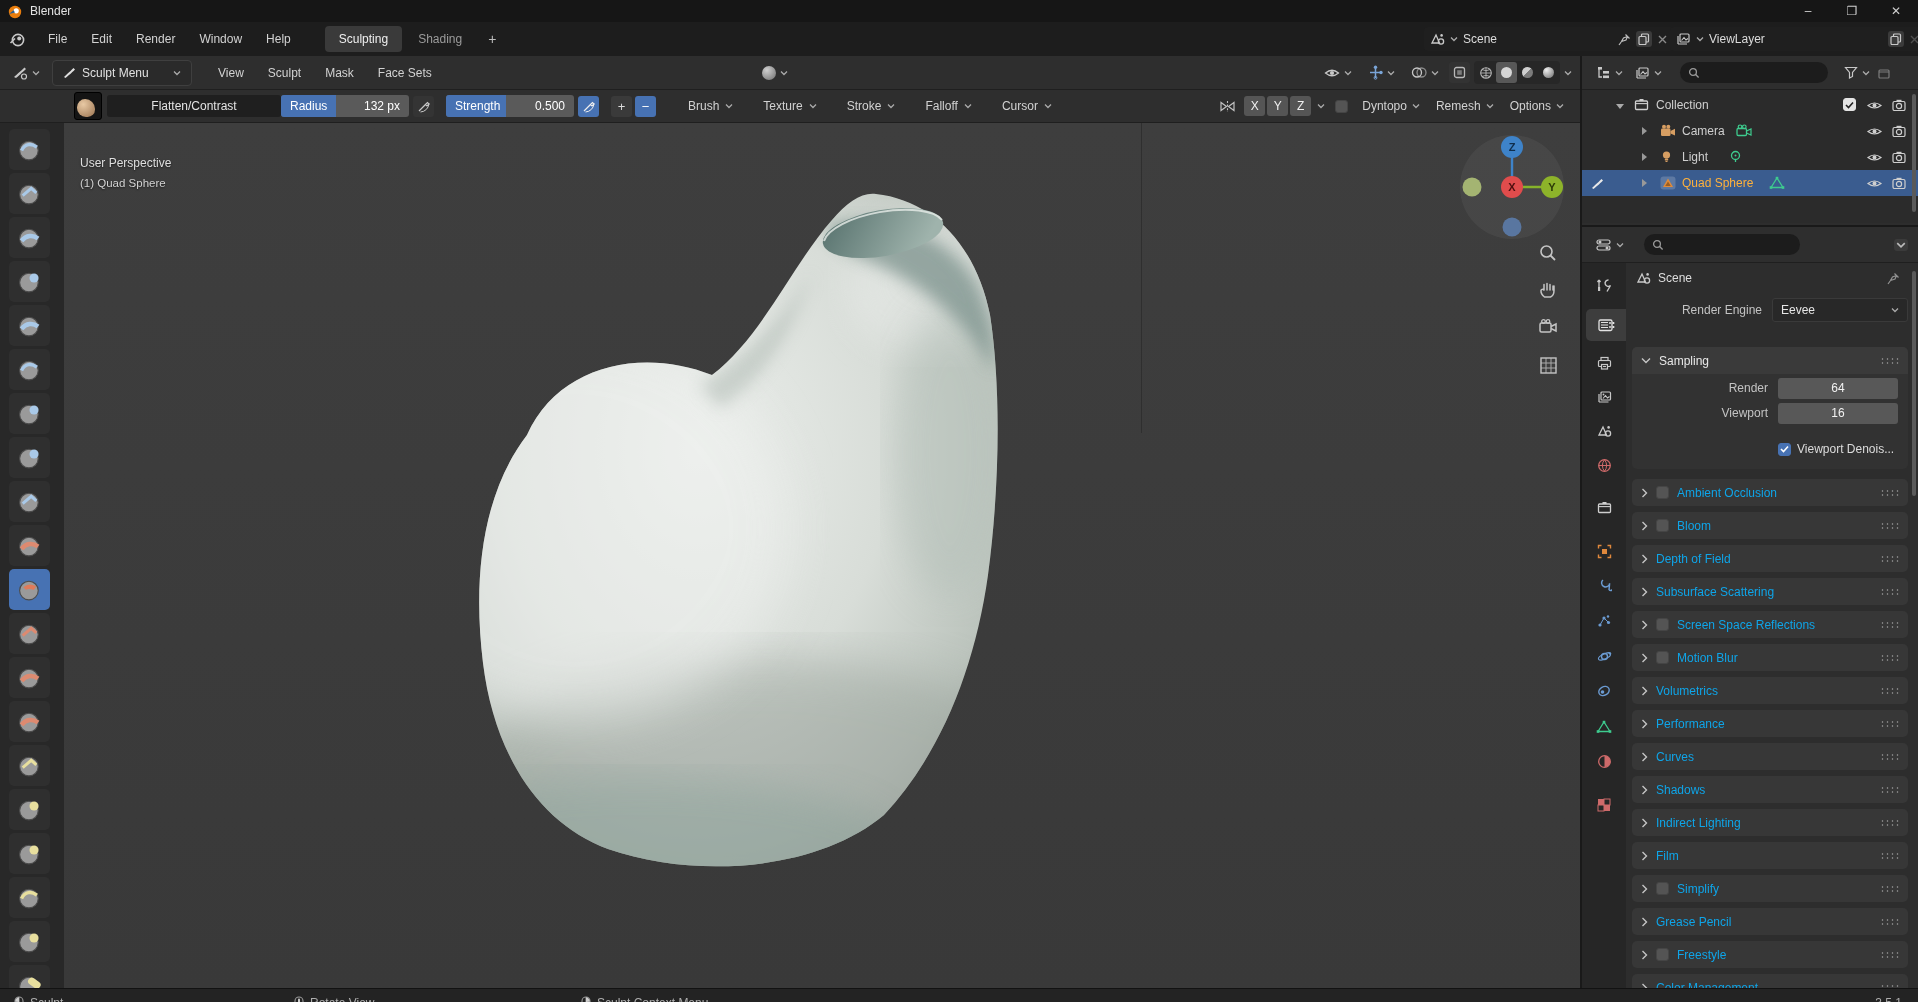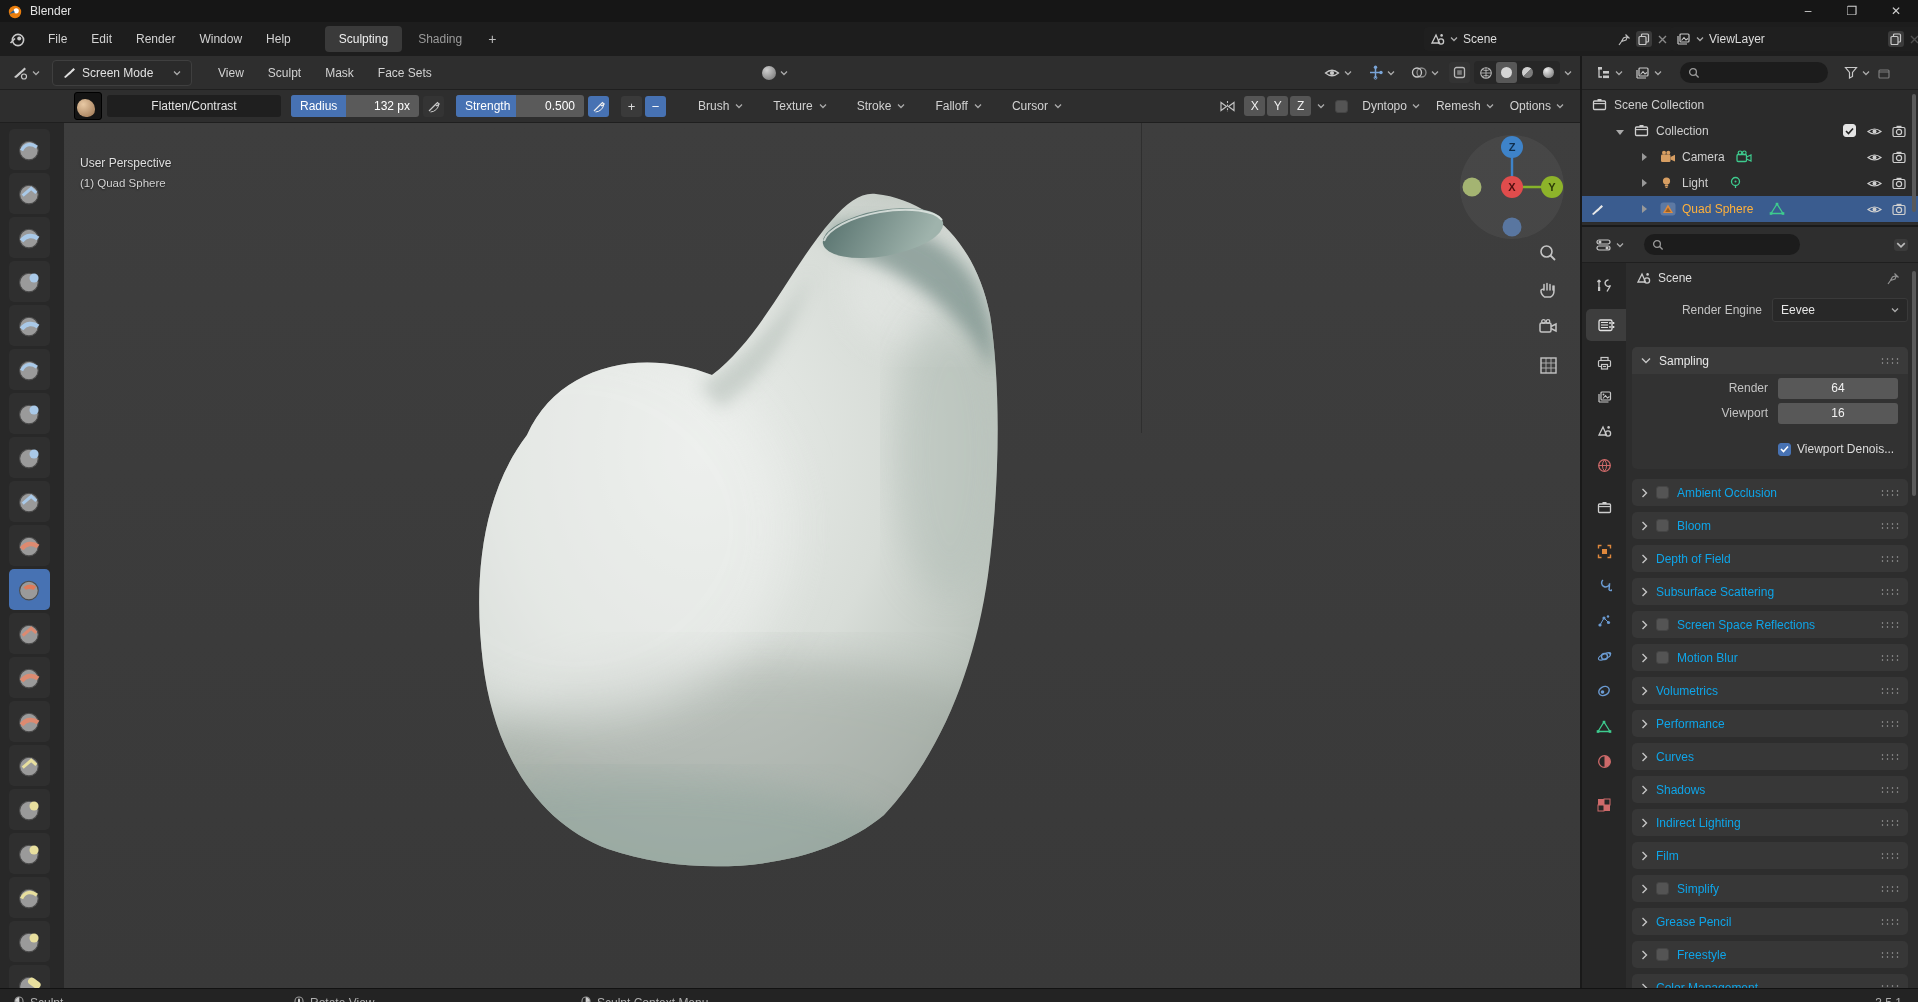--- a/index.html
+++ b/index.html
@@ -184,21 +184,21 @@
         <circle cx="12" cy="11.5" r="2.5" fill="none" stroke="#c8c8c8" stroke-width="1.2"></circle>
       </svg>
     <svg class="caret" viewBox="0 0 8 6">
         <path d="M1 1.5 L4 4.5 L7 1.5" stroke="#aaa" stroke-width="1.3" fill="none"></path>
       </svg>
   </div>
   <div class="pill" style="margin-left:6px;width:118px">
     <svg width="13" height="13" viewBox="0 0 13 13">
         <path d="M1 11 C4 8 6 6.5 10.5 2 L12 3.5 C8 7.5 6 9 2.5 12 Z" fill="#ddd"></path>
       </svg>
-    <span>Screen Mode</span>
+    <span>Sculpt Menu</span>
     <svg class="caret" style="margin-left:auto" viewBox="0 0 8 6">
         <path d="M1 1.5 L4 4.5 L7 1.5" stroke="#aaa" stroke-width="1.3" fill="none"></path>
       </svg>
   </div>
   <div id="vp-menus" style="display:flex;margin-left:14px">
       <div class="hmenu">View</div>
       <div class="hmenu">Sculpt</div>
       <div class="hmenu">Mask</div>
       <div class="hmenu">Face Sets</div>
     </div>
@@ -266,21 +266,21 @@
     <svg class="caret" viewBox="0 0 8 6">
         <path d="M1 1.5 L4 4.5 L7 1.5" stroke="#aaa" stroke-width="1.3" fill="none"></path>
       </svg>
   </div>
 </div>
 
 <div id="tool-header" class="abs">
   <div class="brush-thumb" style="margin-left:74px"></div>
   <div class="txt-field" style="width:174px;margin-left:5px">Flatten/Contrast</div>
 
-  <div class="slider" style="margin-left:10px">
+  <div class="slider" style="">
     <span class="fill" style="width:43%"></span>
     <span class="lab">Radius</span>
     <span class="val">132 px</span>
   </div>
   <div class="sq-btn" style="margin-left:4px;background:#343434">
     <svg width="13" height="13" viewBox="0 0 13 13">
         <path d="M2 11 L8.5 4.5 M8.5 4.5 l2-2 1.5 1.5-2 2 Z" stroke="#c9c9c9" stroke-width="1.2" fill="none"></path>
         <path d="M3.5 12 a9 9 0 0 0 8.5-8.5" stroke="#c9c9c9" stroke-width="1" fill="none"></path>
       </svg>
   </div>
@@ -635,30 +635,20 @@
       </div>
       <span style="margin-left:2px;opacity:.5">
         <svg width="12" height="12" viewBox="0 0 12 12">
             <rect x="1" y="3" width="10" height="8" rx="1" fill="none" stroke="#c8c8c8" stroke-width="1.2"></rect>
             <path d="M1 5 h10" stroke="#c8c8c8"></path>
           </svg>
       </span>
     </div>
     <div id="outliner-rows" style="position:absolute;left:0;top:36px;width:336px">
         <div class="orow">
-          <span style="position:absolute;left:10px;top:6px">
-            <svg width="15" height="13" viewBox="0 0 15 13">
-              <rect x="1.5" y="3" width="12" height="8.5" rx="1" fill="none" stroke="#cfcfcf" stroke-width="1.3"></rect>
-              <path d="M1.5 5.6 H13.5" stroke="#cfcfcf" stroke-width="1.1"></path>
-              <rect x="5.5" y="1" width="4" height="2" fill="#cfcfcf"></rect>
-            </svg>
-          </span>
-          <span style="position: absolute; left: 32px;">Scene Collection</span>
-        </div>
-        <div class="orow">
           <span style="position:absolute;left:34px"><span style="display:inline-block;width:0;height:0;border-top:5px solid #aaa;border-left:4.5px solid transparent;border-right:4.5px solid transparent"></span></span>
           <span style="position:absolute;left:52px;top:6px">
             <svg width="15" height="13" viewBox="0 0 15 13">
               <rect x="1.5" y="3" width="12" height="8.5" rx="1" fill="none" stroke="#cfcfcf" stroke-width="1.3"></rect>
               <path d="M1.5 5.6 H13.5" stroke="#cfcfcf" stroke-width="1.1"></path>
               <rect x="5.5" y="1" width="4" height="2" fill="#cfcfcf"></rect>
             </svg>
           </span>
           <span style="position: absolute; left: 74px;">Collection</span>
           <span class="rc" style="right:62px;top:6px">

